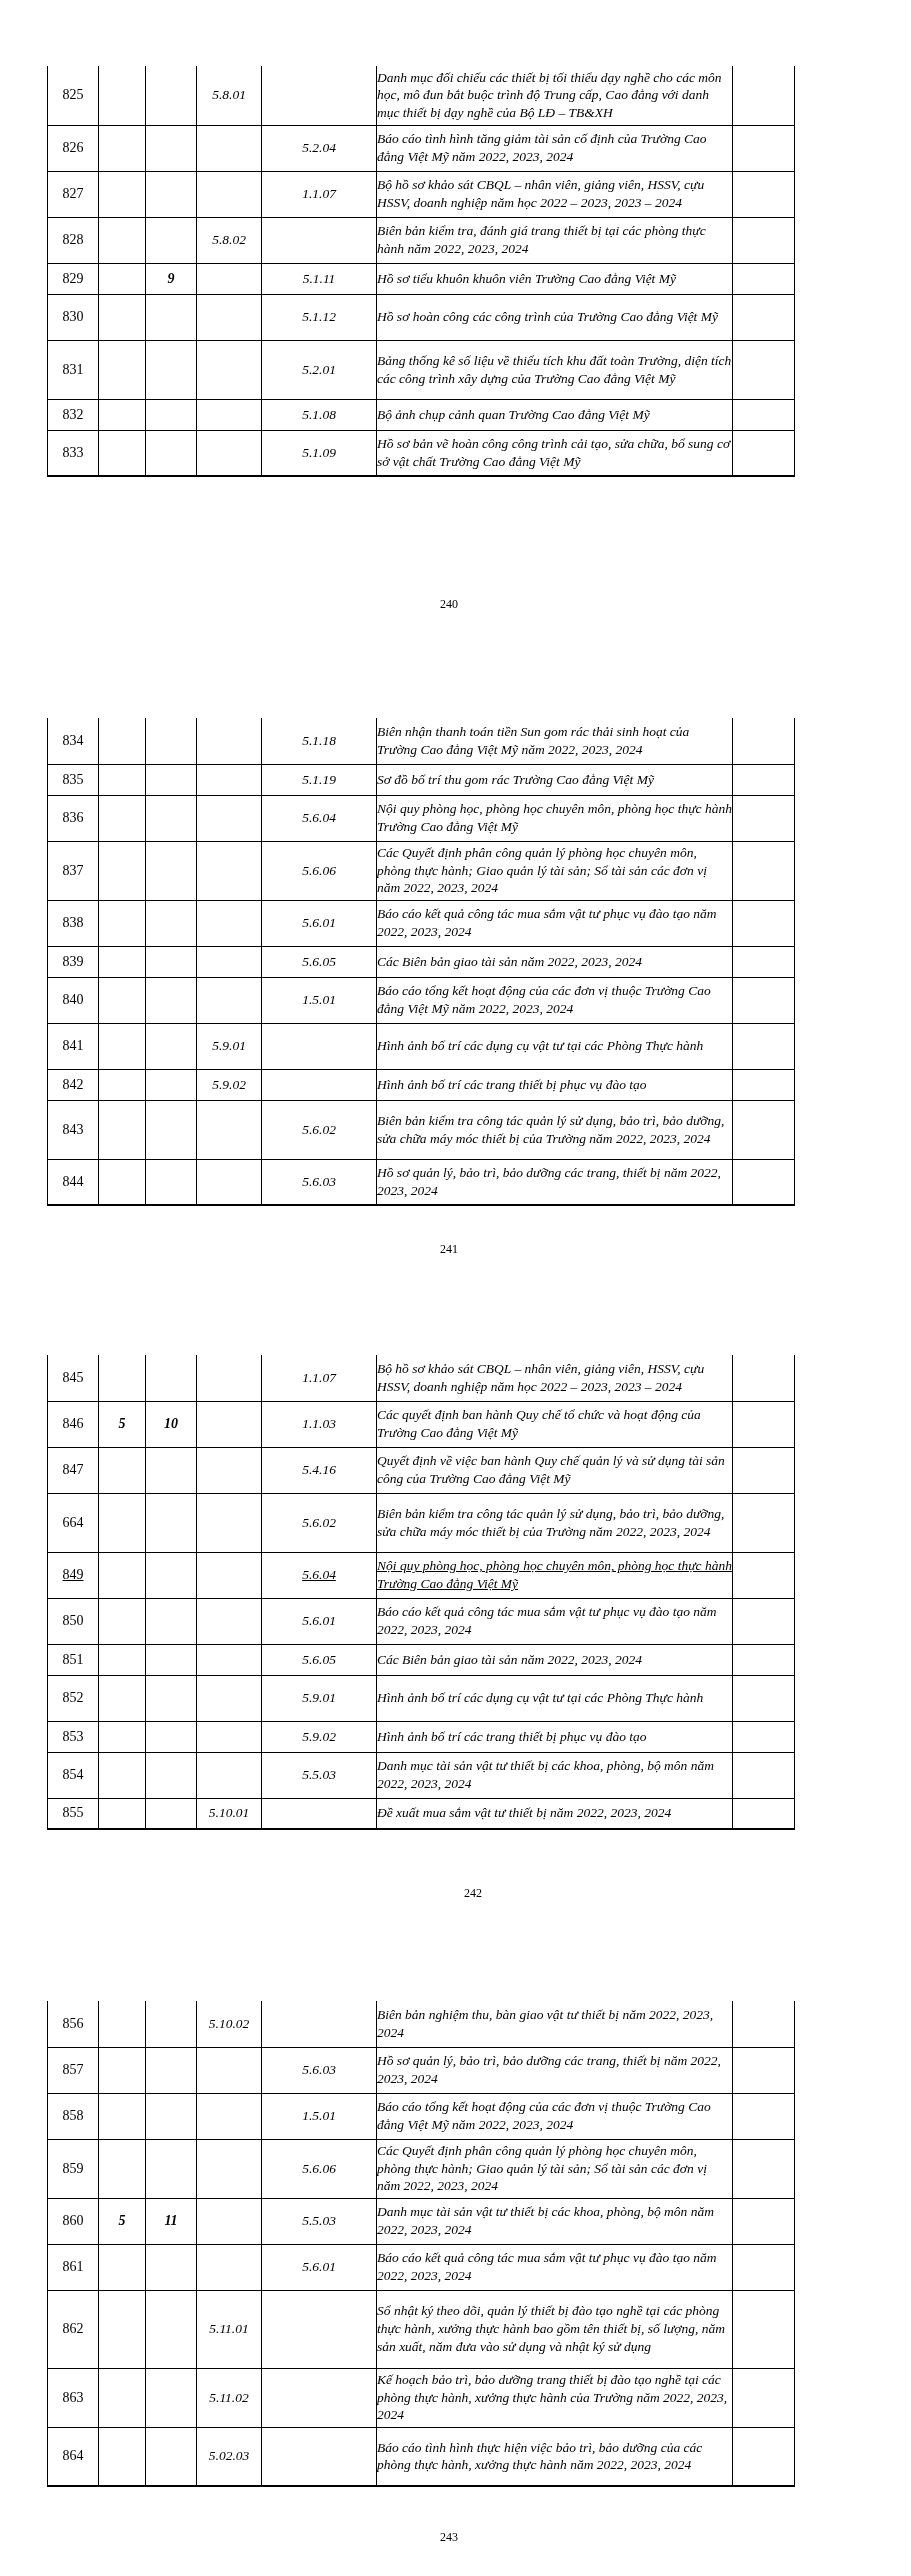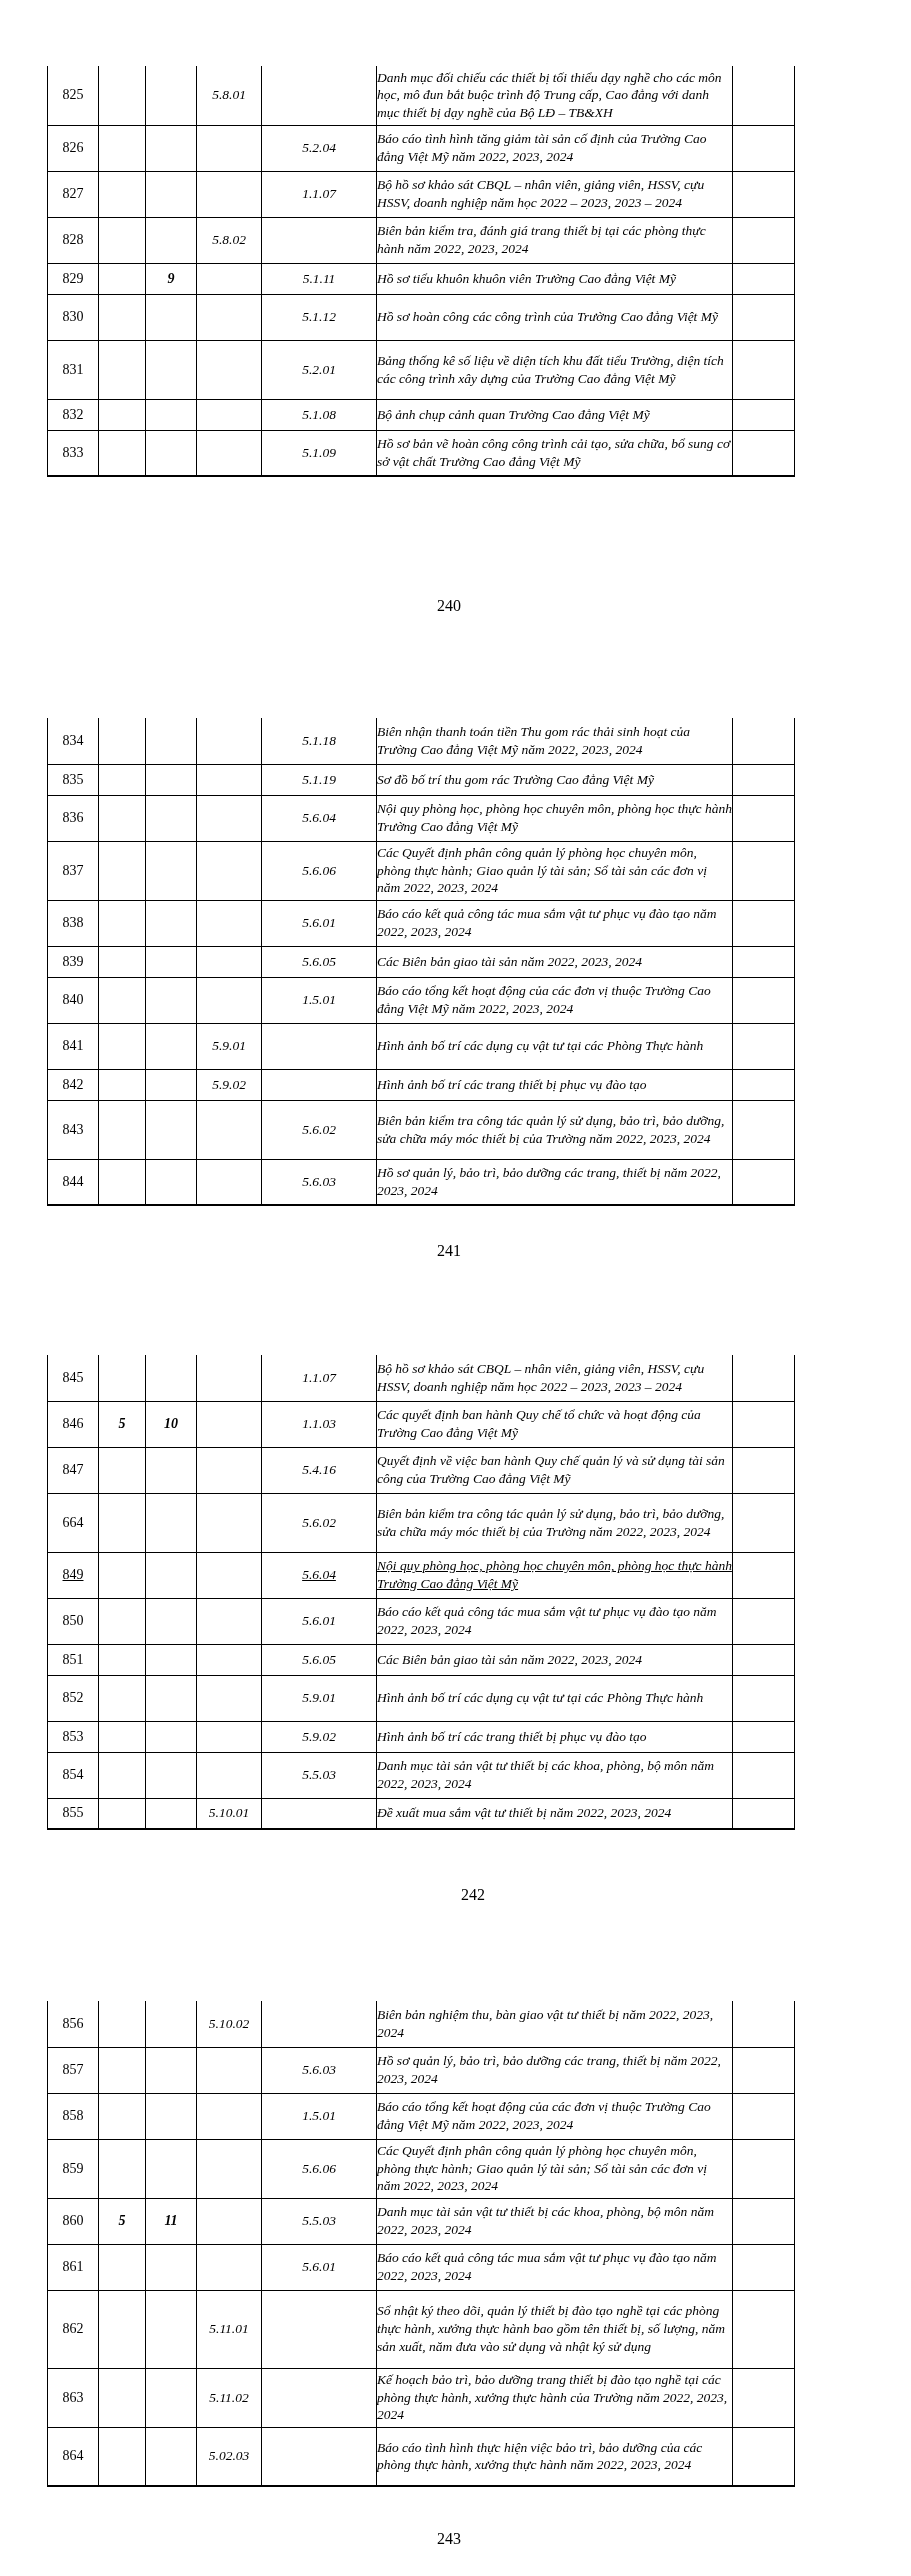--- a/index.html
+++ b/index.html
@@ -43,21 +43,21 @@
     text-align: left;
     padding: 3.1px 5.2px 3.1px 6.2px;
   }
   .c-end { }
 
   .pgnum {
     position: absolute;
     left: 0;
     width: 898px;
     text-align: center;
-    font-size: 16px;
+    font-size: 12px;
     font-style: normal;
   }
   #pg-0 { top: 597px; }
   #pg-1 { top: 1242px; }
   #pg-2 { top: 1886px; padding-left: 24px; }
   #pg-3 { top: 2530px; }
 </style>
 </head>
 <body>
 
@@ -128,21 +128,21 @@
     <td class="c-cb">5.1.12</td>
     <td class="c-desc">Hồ sơ hoàn công các công trình của Trường Cao đẳng Việt Mỹ</td>
     <td class="c-end"></td>
   </tr>
           <tr style="height: 59px;">
     <td class="c-no">831</td>
     <td class="c-g1"></td>
     <td class="c-g2"></td>
     <td class="c-ca"></td>
     <td class="c-cb">5.2.01</td>
-    <td class="c-desc">Bảng thống kê số liệu về diện tích khu đất tiểu Trường, diện tích các công trình xây dựng của Trường Cao đẳng Việt Mỹ</td>
+    <td class="c-desc">Bảng thống kê số liệu về thiểu tích khu đất toàn Trường, diện tích các công trình xây dựng của Trường Cao đẳng Việt Mỹ</td>
     <td class="c-end"></td>
   </tr>
           <tr style="height: 31px;">
     <td class="c-no">832</td>
     <td class="c-g1"></td>
     <td class="c-g2"></td>
     <td class="c-ca"></td>
     <td class="c-cb">5.1.08</td>
     <td class="c-desc">Bộ ảnh chụp cảnh quan Trường Cao đẳng Việt Mỹ</td>
     <td class="c-end"></td>
@@ -171,21 +171,21 @@
           <col style="width:356px">
           <col style="width:62px">
       </colgroup>
       <tbody>
           <tr style="height: 46px;">
     <td class="c-no">834</td>
     <td class="c-g1"></td>
     <td class="c-g2"></td>
     <td class="c-ca"></td>
     <td class="c-cb">5.1.18</td>
-    <td class="c-desc">Biên nhận thanh toán tiền Thu gom rác thải sinh hoạt của Trường Cao đẳng Việt Mỹ năm 2022, 2023, 2024</td>
+    <td class="c-desc">Biên nhận thanh toán tiền Sun gom rác thải sinh hoạt của Trường Cao đẳng Việt Mỹ năm 2022, 2023, 2024</td>
     <td class="c-end"></td>
   </tr>
           <tr style="height: 31px;">
     <td class="c-no">835</td>
     <td class="c-g1"></td>
     <td class="c-g2"></td>
     <td class="c-ca"></td>
     <td class="c-cb">5.1.19</td>
     <td class="c-desc">Sơ đồ bố trí thu gom rác Trường Cao đẳng Việt Mỹ</td>
     <td class="c-end"></td>

